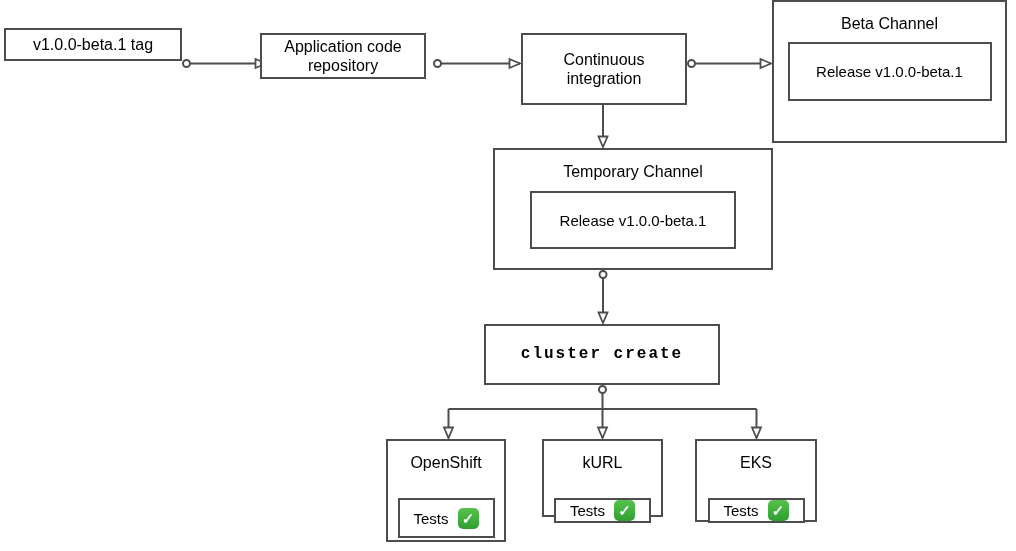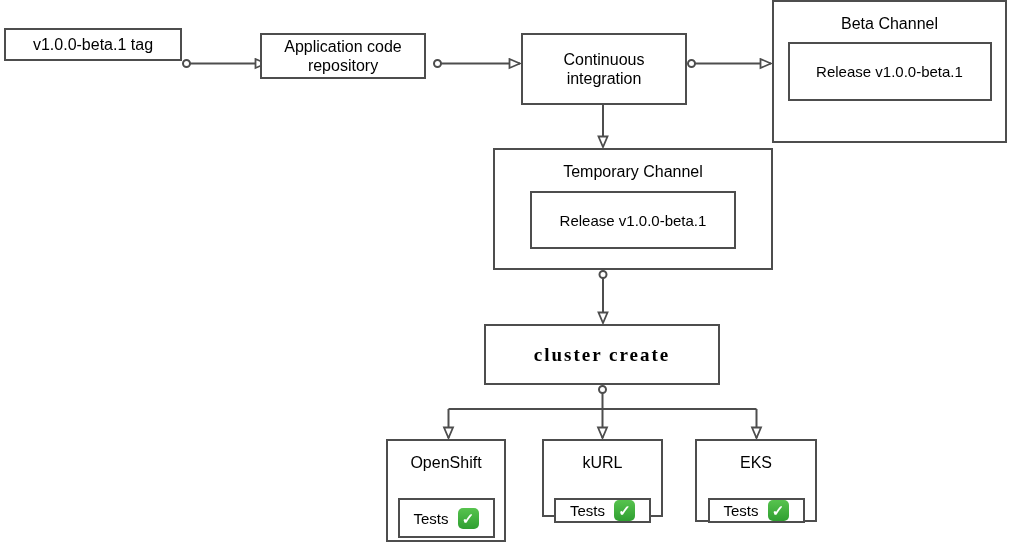--- a/index.html
+++ b/index.html
@@ -30,23 +30,23 @@
     align-items: center;
     justify-content: center;
     text-align: center;
     font-size: 16px;
     line-height: 19px;
     color: #000000;
   }
   .node-label.wrap { max-width: 140px; }
 
   .mono-label {
-    font-family: Liberation Serif, serif;
+    font-family: Liberation Mono, monospace;
     font-weight: bold;
-    font-size: 19px;
+    font-size: 16px;
     letter-spacing: 2px;
     white-space: nowrap;
   }
 
   
   .group-box {
     position: absolute;
     border: 2px solid #4d4d4d;
     background: #ffffff;
     display: flex;

